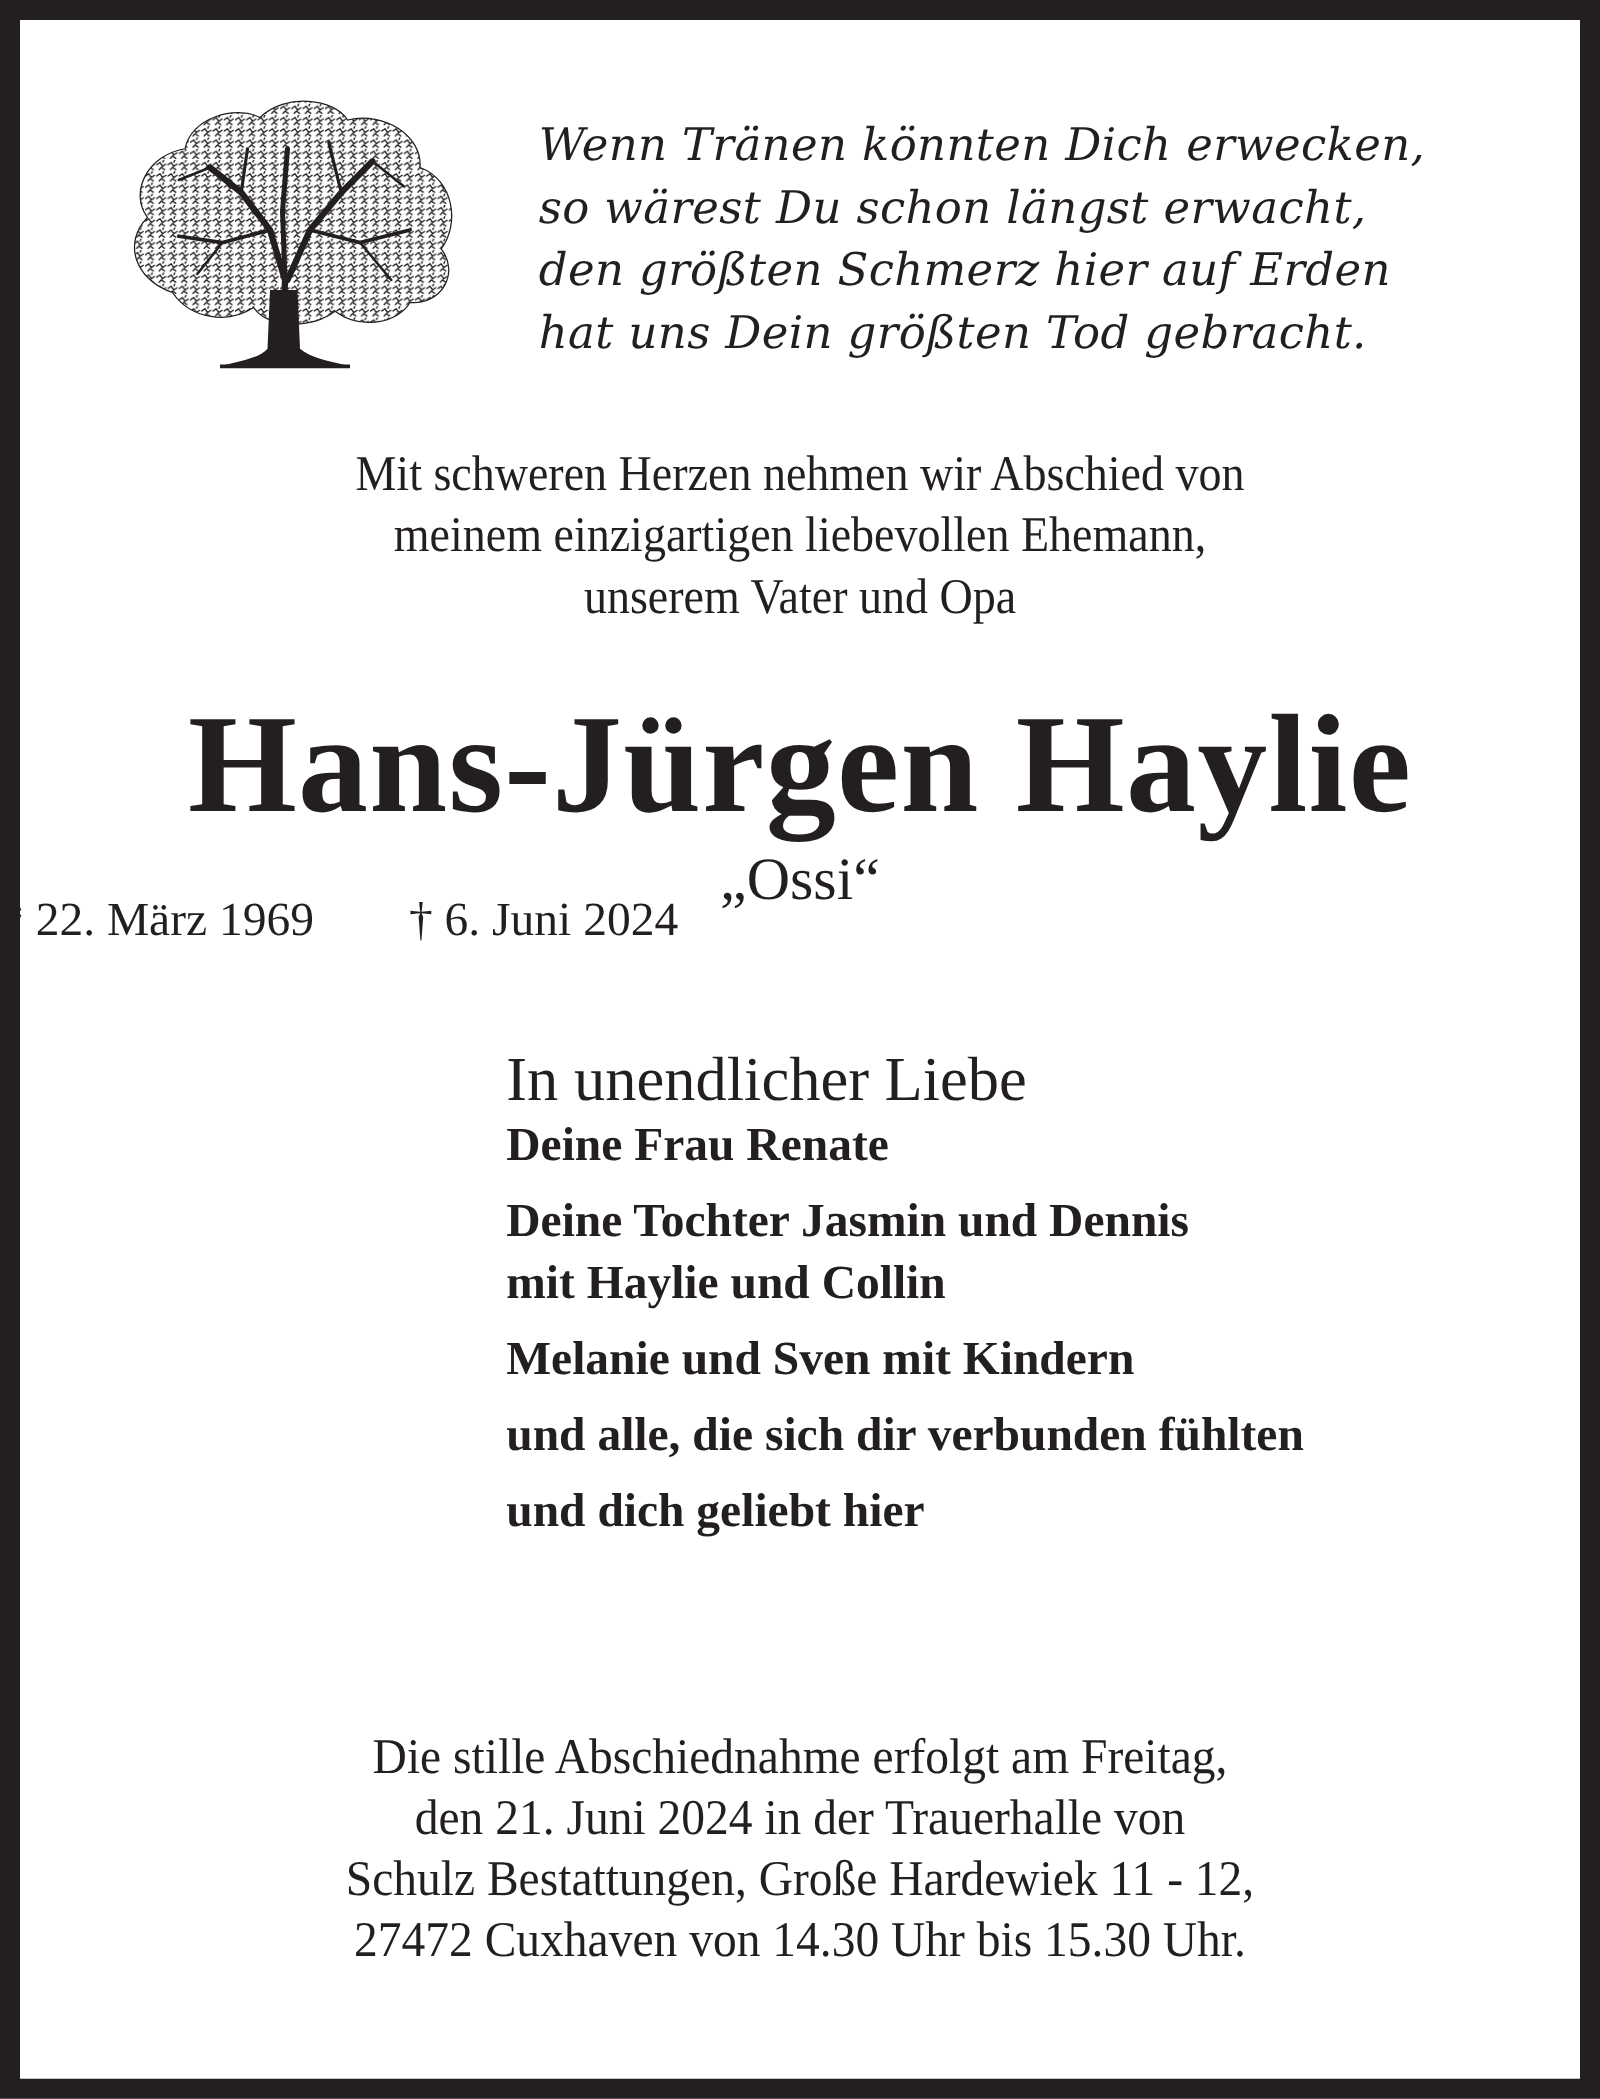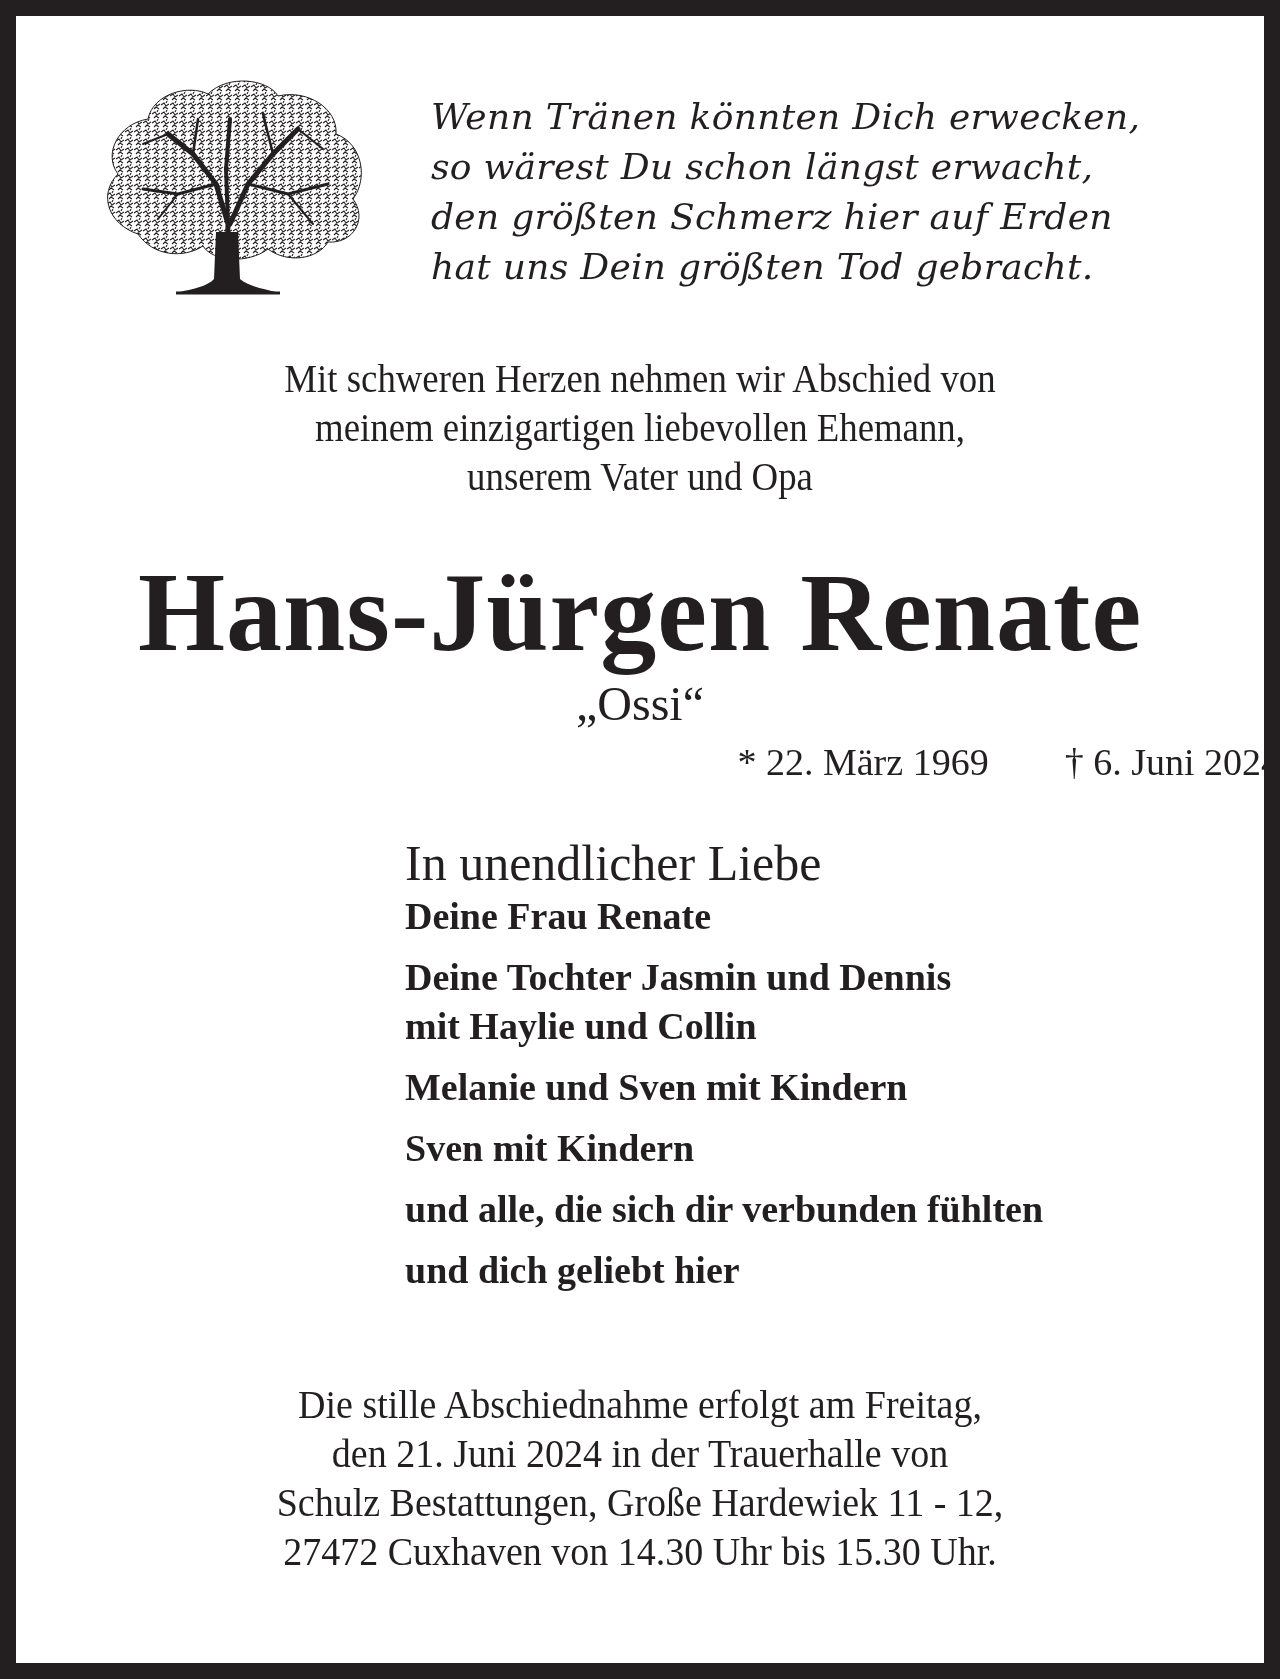--- a/index.html
+++ b/index.html
@@ -55,22 +55,22 @@
   .nickname {
     position: absolute;
     left: 0; top: 682px; width: 1280px;
     text-align: center;
     font-family: "Liberation Serif", serif;
     font-size: 48px;
     line-height: 44px;
   }
   .dates {
     position: absolute;
-    left: 0; top: 739px; width: 1280px;
-    text-align: right;
+    left: 0; top: 713px; width: 1280px;
+    text-align: left;
     font-family: "Liberation Serif", serif;
     font-size: 38px;
     line-height: 46px;
     white-space: nowrap;
   }
   .dates .gap { display: inline-block; width: 76px; }
   .mourners {
     position: absolute;
     left: 405px; top: 840px;
     font-family: "Liberation Serif", serif;
@@ -135,43 +135,40 @@
   <div>den größten Schmerz hier auf Erden</div>
   <div>hat uns Dein größten Tod gebracht.</div>
 </div>
 
 <div class="intro">
   <div>Mit schweren Herzen nehmen wir Abschied von</div>
   <div>meinem einzigartigen liebevollen Ehemann,</div>
   <div>unserem Vater und Opa</div>
 </div>
 
-<div class="name">Hans-Jürgen Renate</div>
+<div class="name">Hans-Jürgen Haylie</div>
 <div class="nickname">„Ossi“</div>
 
 <div class="dates">
   <span>* 22. März 1969</span><span class="gap"></span><span>† 6. Juni 2024</span>
 </div>
 
 <div class="mourners">
   <div class="lead">In unendlicher Liebe</div>
   <div class="m">
     <div>Deine Frau Renate</div>
   </div>
   <div class="m">
     <div>Deine Tochter Jasmin und Dennis</div>
     <div>mit Haylie und Collin</div>
   </div>
   <div class="m">
     <div>Melanie und Sven mit Kindern</div>
   </div>
   <div class="m">
-    <div>Sven mit Kindern</div>
-  </div>
-  <div class="m">
     <div>und alle, die sich dir verbunden fühlten</div>
   </div>
   <div class="m">
     <div>und dich geliebt hier</div>
   </div>
 </div>
 
 <div class="service">
   <div>Die stille Abschiednahme erfolgt am Freitag,</div>
   <div>den 21. Juni 2024 in der Trauerhalle von</div>

